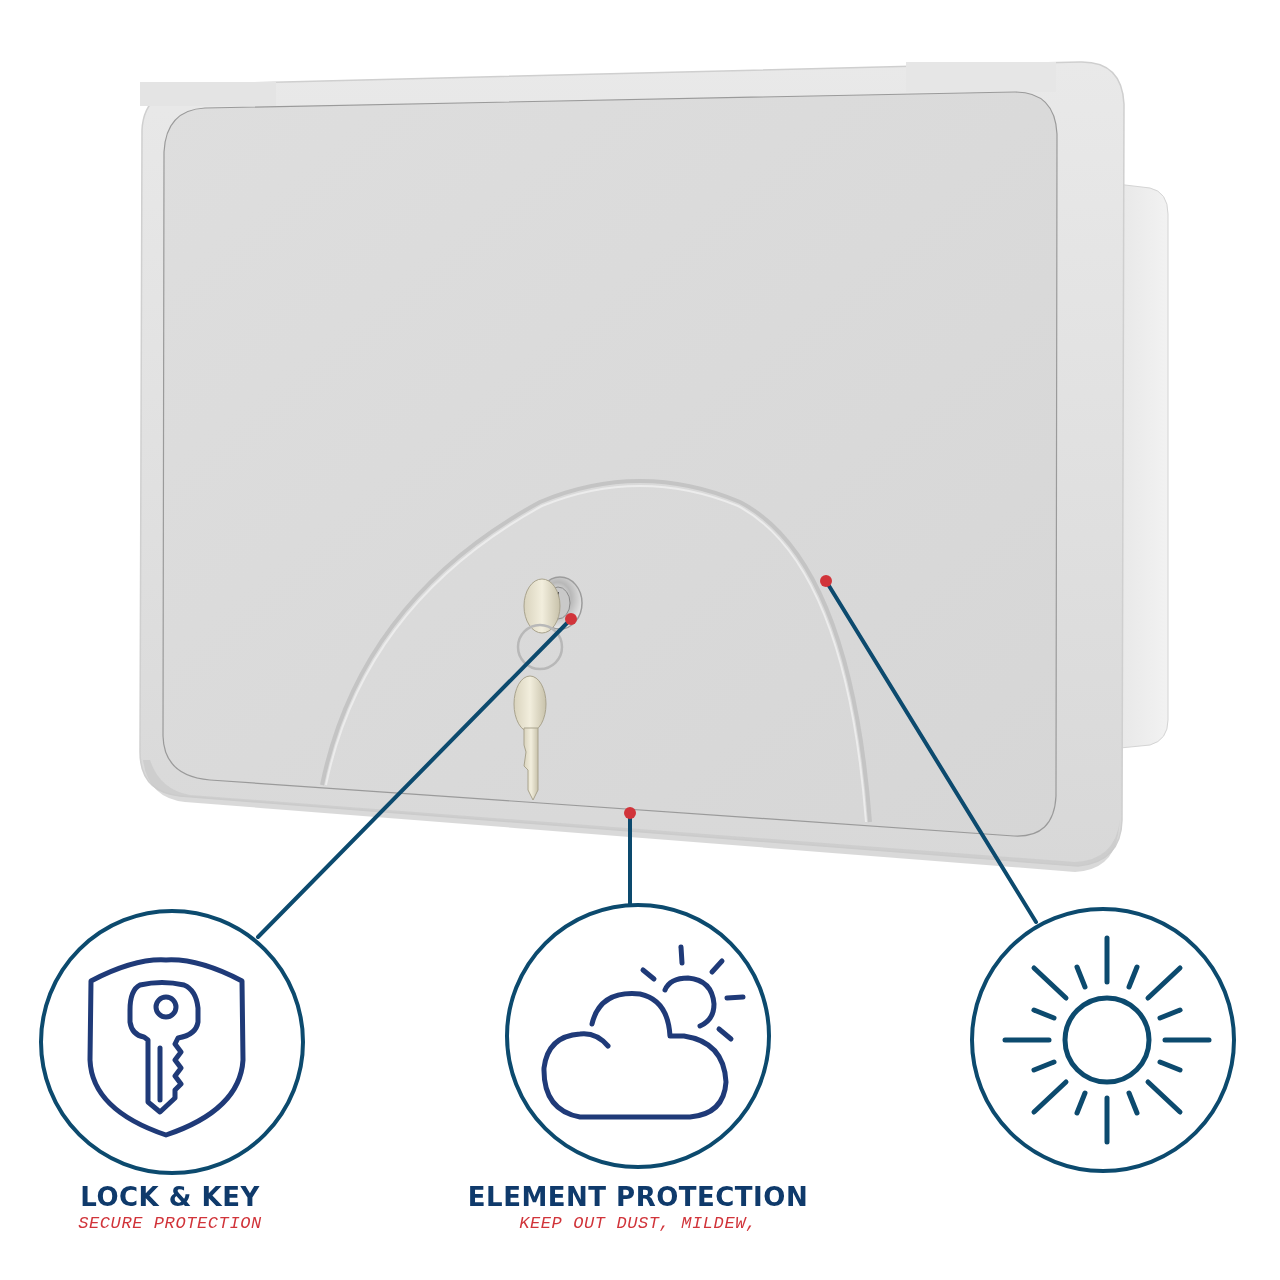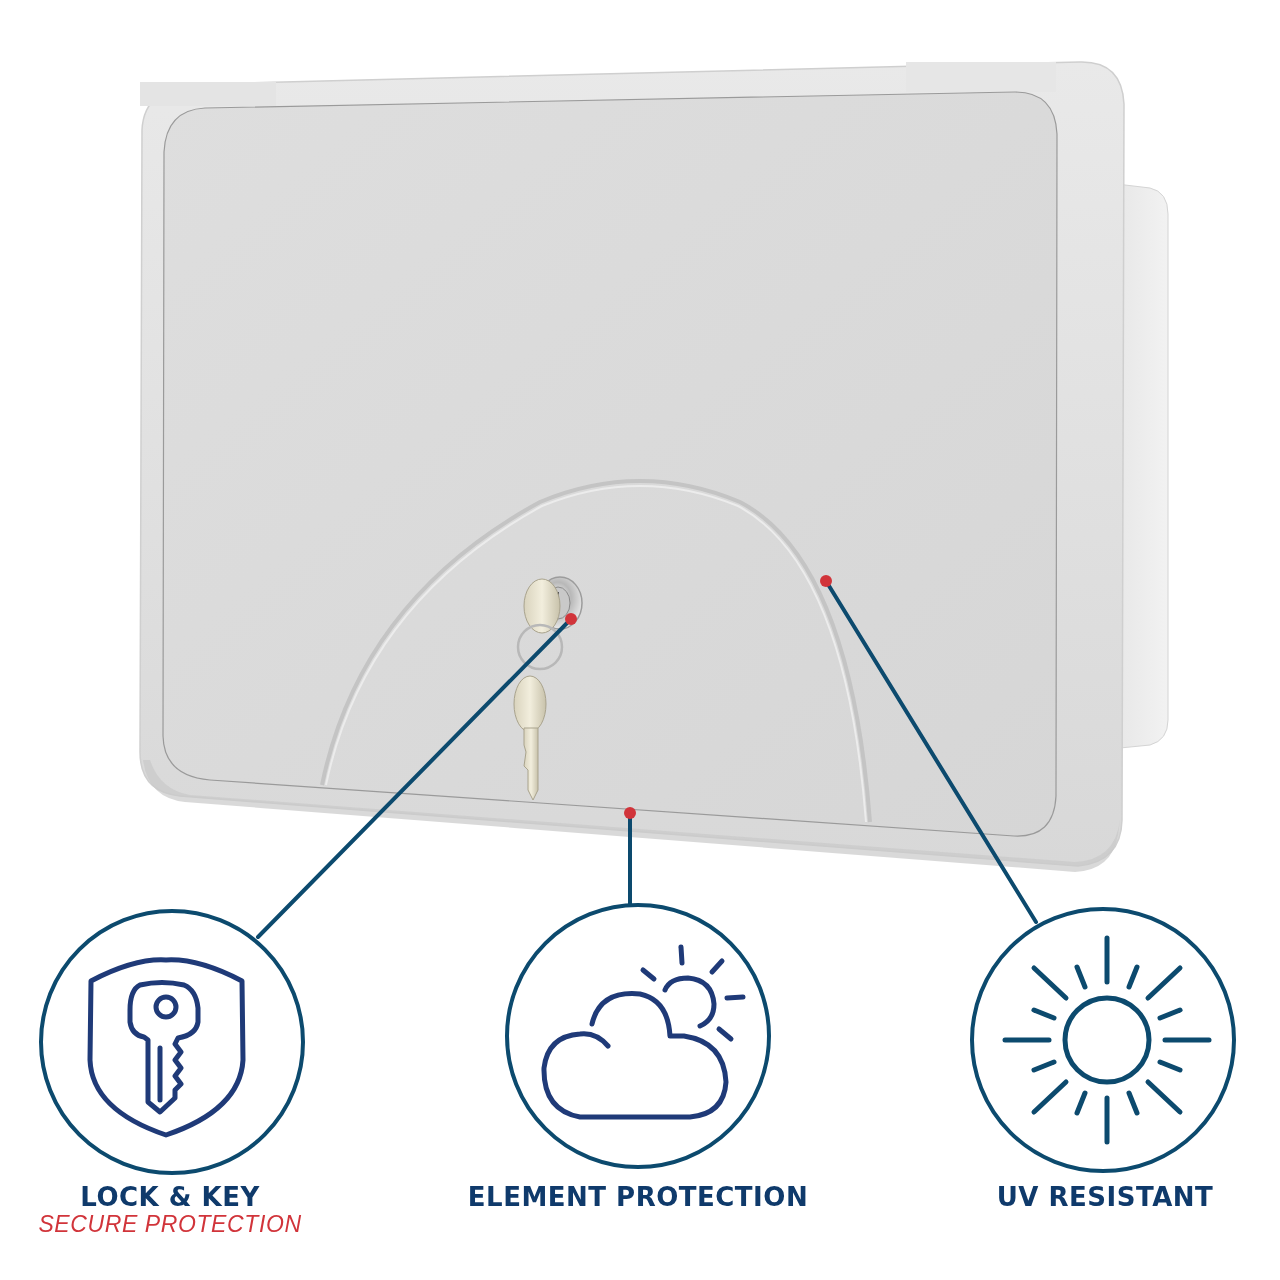--- a/index.html
+++ b/index.html
@@ -6,22 +6,22 @@
     body { width: 1280px; height: 1280px; position: relative; overflow: hidden; font-family: "Liberation Sans", sans-serif; }
     .stage { position: absolute; left: 0; top: 0; width: 1036px; height: 1280px; }
     svg.art { position: absolute; left: 0; top: 0; width: 1280px; height: 1280px; }
     .feature { position: absolute; text-align: center; }
     .feature .title {
       font-family: "DejaVu Sans", sans-serif; font-weight: bold;
       color: var(--title-color, #0f3a6b); font-size: 26px; letter-spacing: 0.5px; line-height: 30px;
       white-space: nowrap;
     }
     .feature .sub {
-      font-family: Liberation Sans, sans-serif; font-style: italic;
-      color: var(--sub-color, #d1343a); font-size: 23px; letter-spacing: 0.6px; line-height: 24px;
+      font-family: Liberation Mono, monospace; font-style: italic;
+      color: var(--sub-color, #d1343a); font-size: 17px; letter-spacing: 0.6px; line-height: 24px;
       white-space: nowrap;
     }
     #feat-lock { left: 30px; top: 1182px; width: 280px; }
     #feat-element { left: 433px; top: 1182px; width: 410px; }
     #feat-uv { left: 960px; top: 1182px; width: 290px; }
   </style>
 </head>
 <body>
 
 <div class="stage">
@@ -141,19 +141,19 @@
     </g>
   </svg>
 
   <div class="feature" id="feat-lock">
     <div class="title">LOCK &amp; KEY</div>
     <div class="sub">SECURE PROTECTION</div>
   </div>
 
   <div class="feature" id="feat-element">
     <div class="title">ELEMENT PROTECTION</div>
+    <div class="sub">KEEP OUT DUST, MILDEW,</div>
   </div>
 
   <div class="feature" id="feat-uv">
-    <div class="title">UV RESISTANT</div>
   </div>
 
 </div>
 
 </body></html>

